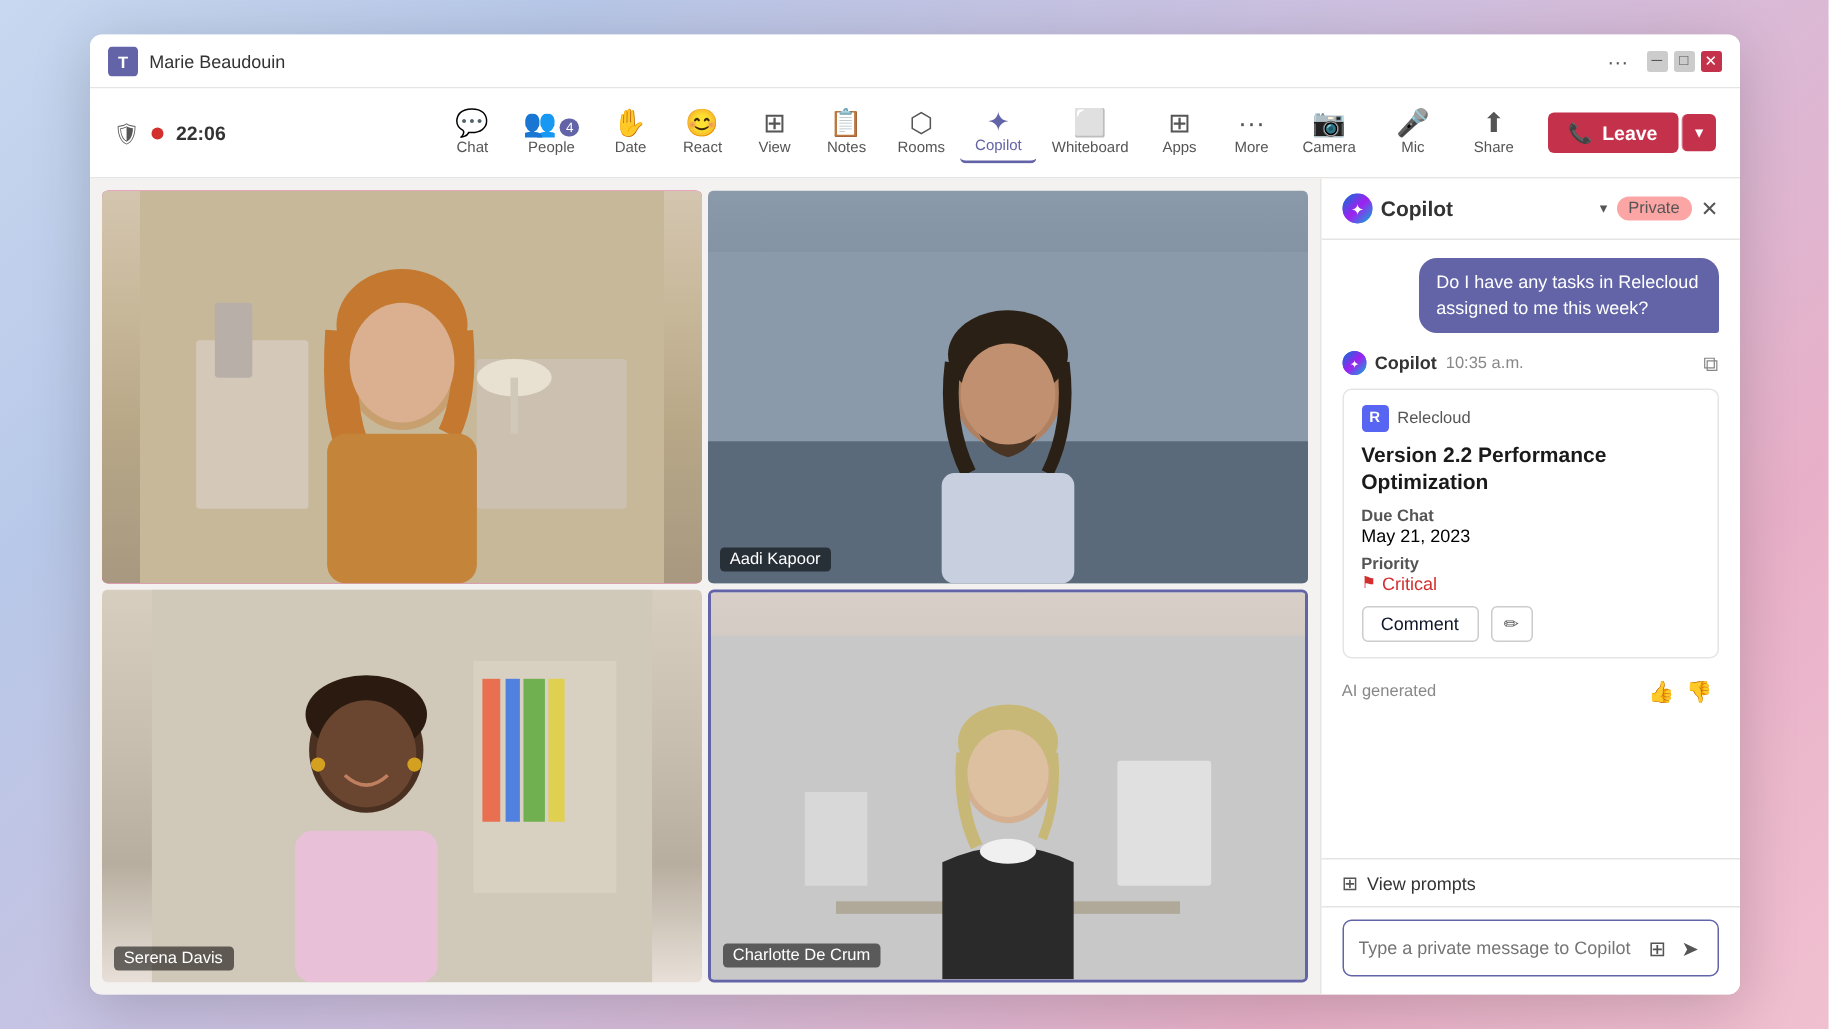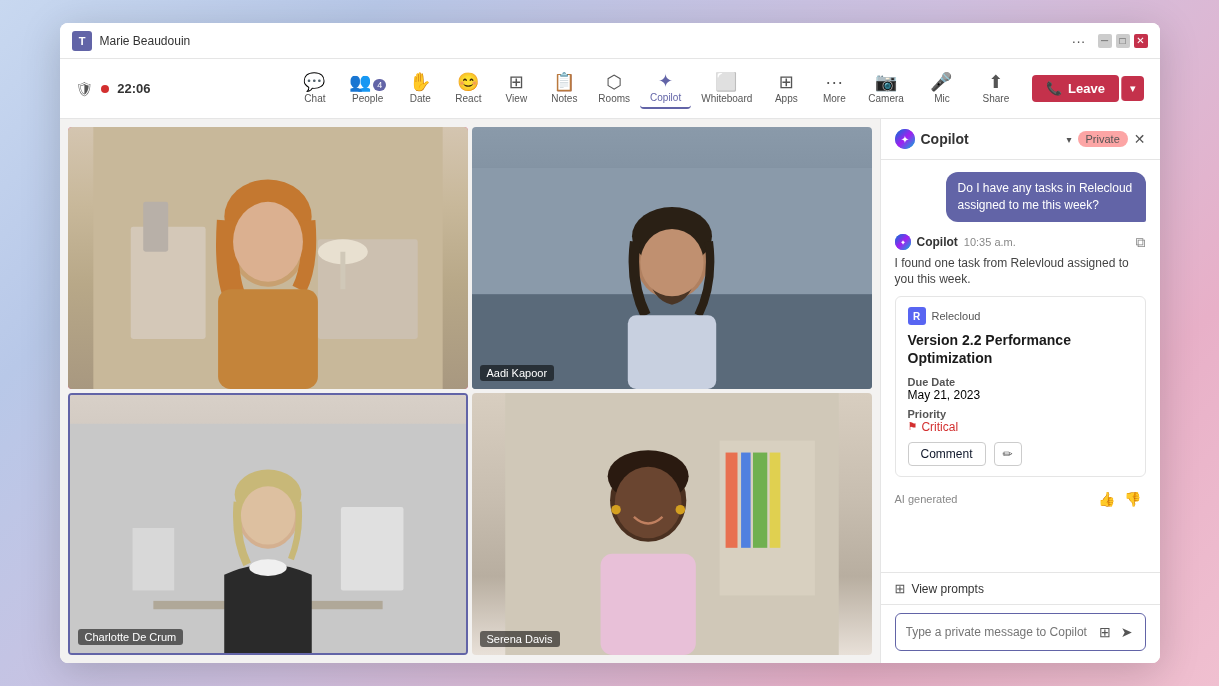--- a/index.html
+++ b/index.html
@@ -631,46 +631,20 @@
             <path d="M168 100 Q190 115 212 100 Q210 125 190 130 Q170 125 168 100" fill="#4a3525"></path>
 
             <ellipse cx="190" cy="90" rx="30" ry="32" fill="#c09070"></ellipse>
 
             <rect x="148" y="140" width="84" height="70" rx="8" fill="#c8d0e0"></rect>
           </svg>
         </div>
         <div class="participant-name">Aadi Kapoor</div>
       </div>
 
-      <div class="video-cell active-speaker">
-        <div class="video-bg-4">
-          <svg width="100%" height="100%" viewBox="0 0 380 220" preserveAspectRatio="xMidYMax meet">
-            <rect x="0" y="0" width="380" height="220" fill="#c8c8c8"></rect>
-
-            <rect x="260" y="80" width="60" height="80" fill="#e0e0e0" rx="2"></rect>
-            <rect x="60" y="100" width="40" height="60" fill="#d8d8d8"></rect>
-
-            <rect x="80" y="170" width="220" height="8" fill="#b0a898"></rect>
-
-            <ellipse cx="190" cy="85" rx="30" ry="35" fill="#d4b090"></ellipse>
-
-            <ellipse cx="190" cy="68" rx="32" ry="24" fill="#c8b878"></ellipse>
-            <path d="M161 75 Q158 110 170 135" stroke="#c8b878" stroke-width="8" fill="none"></path>
-            <path d="M219 75 Q222 105 212 130" stroke="#c8b878" stroke-width="6" fill="none"></path>
-
-            <ellipse cx="190" cy="88" rx="26" ry="28" fill="#ddc0a0"></ellipse>
-
-            <path d="M148 145 L148 220 L232 220 L232 145 Q211 135 190 135 Q169 135 148 145" fill="#2a2a2a"></path>
-
-            <ellipse cx="190" cy="138" rx="18" ry="8" fill="#f0f0f0"></ellipse>
-          </svg>
-        </div>
-        <div class="participant-name">Charlotte De Crum</div>
-      </div>
-
       <div class="video-cell">
         <div class="video-bg-3">
           <svg width="100%" height="100%" viewBox="0 0 280 220" preserveAspectRatio="xMidYMax meet">
             <rect x="0" y="0" width="280" height="220" fill="#d0c8b8"></rect>
 
             <rect x="180" y="40" width="80" height="130" fill="#d8d0c0"></rect>
             <rect x="185" y="50" width="10" height="80" fill="#e87050"></rect>
             <rect x="198" y="50" width="8" height="80" fill="#5080e0"></rect>
             <rect x="208" y="50" width="12" height="80" fill="#70b050"></rect>
             <rect x="222" y="50" width="9" height="80" fill="#e0d050"></rect>
@@ -683,20 +657,46 @@
 
             <path d="M108 104 Q120 115 132 104" stroke="#c08060" stroke-width="2" fill="none"></path>
 
             <circle cx="93" cy="98" r="4" fill="#d4a020"></circle>
             <circle cx="147" cy="98" r="4" fill="#d4a020"></circle>
 
             <rect x="80" y="135" width="80" height="85" rx="10" fill="#e8c0d8"></rect>
           </svg>
         </div>
         <div class="participant-name">Serena Davis</div>
+      </div>
+
+      <div class="video-cell active-speaker">
+        <div class="video-bg-4">
+          <svg width="100%" height="100%" viewBox="0 0 380 220" preserveAspectRatio="xMidYMax meet">
+            <rect x="0" y="0" width="380" height="220" fill="#c8c8c8"></rect>
+
+            <rect x="260" y="80" width="60" height="80" fill="#e0e0e0" rx="2"></rect>
+            <rect x="60" y="100" width="40" height="60" fill="#d8d8d8"></rect>
+
+            <rect x="80" y="170" width="220" height="8" fill="#b0a898"></rect>
+
+            <ellipse cx="190" cy="85" rx="30" ry="35" fill="#d4b090"></ellipse>
+
+            <ellipse cx="190" cy="68" rx="32" ry="24" fill="#c8b878"></ellipse>
+            <path d="M161 75 Q158 110 170 135" stroke="#c8b878" stroke-width="8" fill="none"></path>
+            <path d="M219 75 Q222 105 212 130" stroke="#c8b878" stroke-width="6" fill="none"></path>
+
+            <ellipse cx="190" cy="88" rx="26" ry="28" fill="#ddc0a0"></ellipse>
+
+            <path d="M148 145 L148 220 L232 220 L232 145 Q211 135 190 135 Q169 135 148 145" fill="#2a2a2a"></path>
+
+            <ellipse cx="190" cy="138" rx="18" ry="8" fill="#f0f0f0"></ellipse>
+          </svg>
+        </div>
+        <div class="participant-name">Charlotte De Crum</div>
       </div>
     </div>
 
     <div class="copilot-panel">
 
       <div class="copilot-header">
         <div class="copilot-logo">
           <svg width="20" height="20" viewBox="0 0 20 20">
             <defs>
               <linearGradient id="cg" x1="0" y1="0" x2="1" y2="1">
@@ -724,30 +724,29 @@
             <div class="copilot-logo" style="width:16px;height:16px;">
               <svg width="16" height="16" viewBox="0 0 20 20">
                 <circle cx="10" cy="10" r="10" fill="url(#cg)"></circle>
                 <text x="10" y="14" text-anchor="middle" fill="white" font-size="9">✦</text>
               </svg>
             </div>
             <span class="copilot-msg-name">Copilot</span>
             <span class="copilot-msg-time">10:35 a.m.</span>
             <span class="copilot-msg-copy">⧉</span>
           </div>
-          <div class="copilot-msg-text">I found one task from Relevloud assigned to you this week.</div>
 
           <div class="task-card">
             <div class="task-card-header">
               <div class="relecloud-icon">R</div>
               <span class="task-card-source">Relecloud</span>
             </div>
             <div class="task-card-title">Version 2.2 Performance Optimization</div>
             <div class="task-field">
-              <div class="task-field-label">Due Date</div>
+              <div class="task-field-label">Due Chat</div>
               <div class="task-field-value">May 21, 2023</div>
             </div>
             <div class="task-field">
               <div class="task-field-label">Priority</div>
               <div class="priority-critical">
                 <span class="priority-icon">⚑</span>
                 <span>Critical</span>
               </div>
             </div>
             <div class="task-actions">

